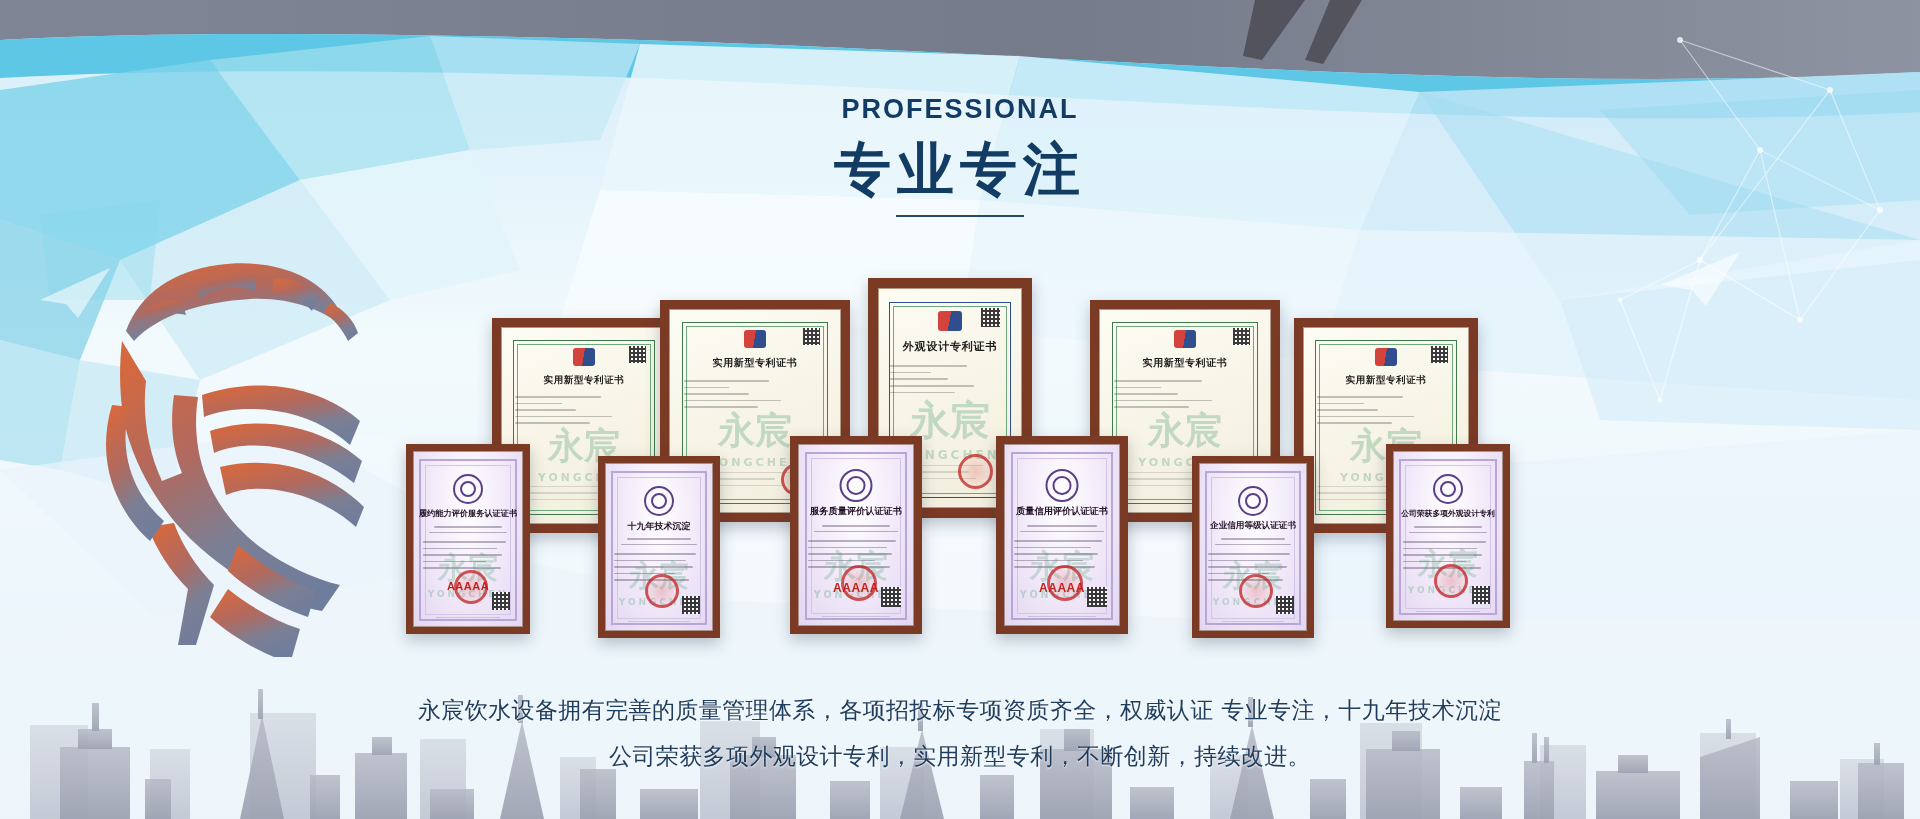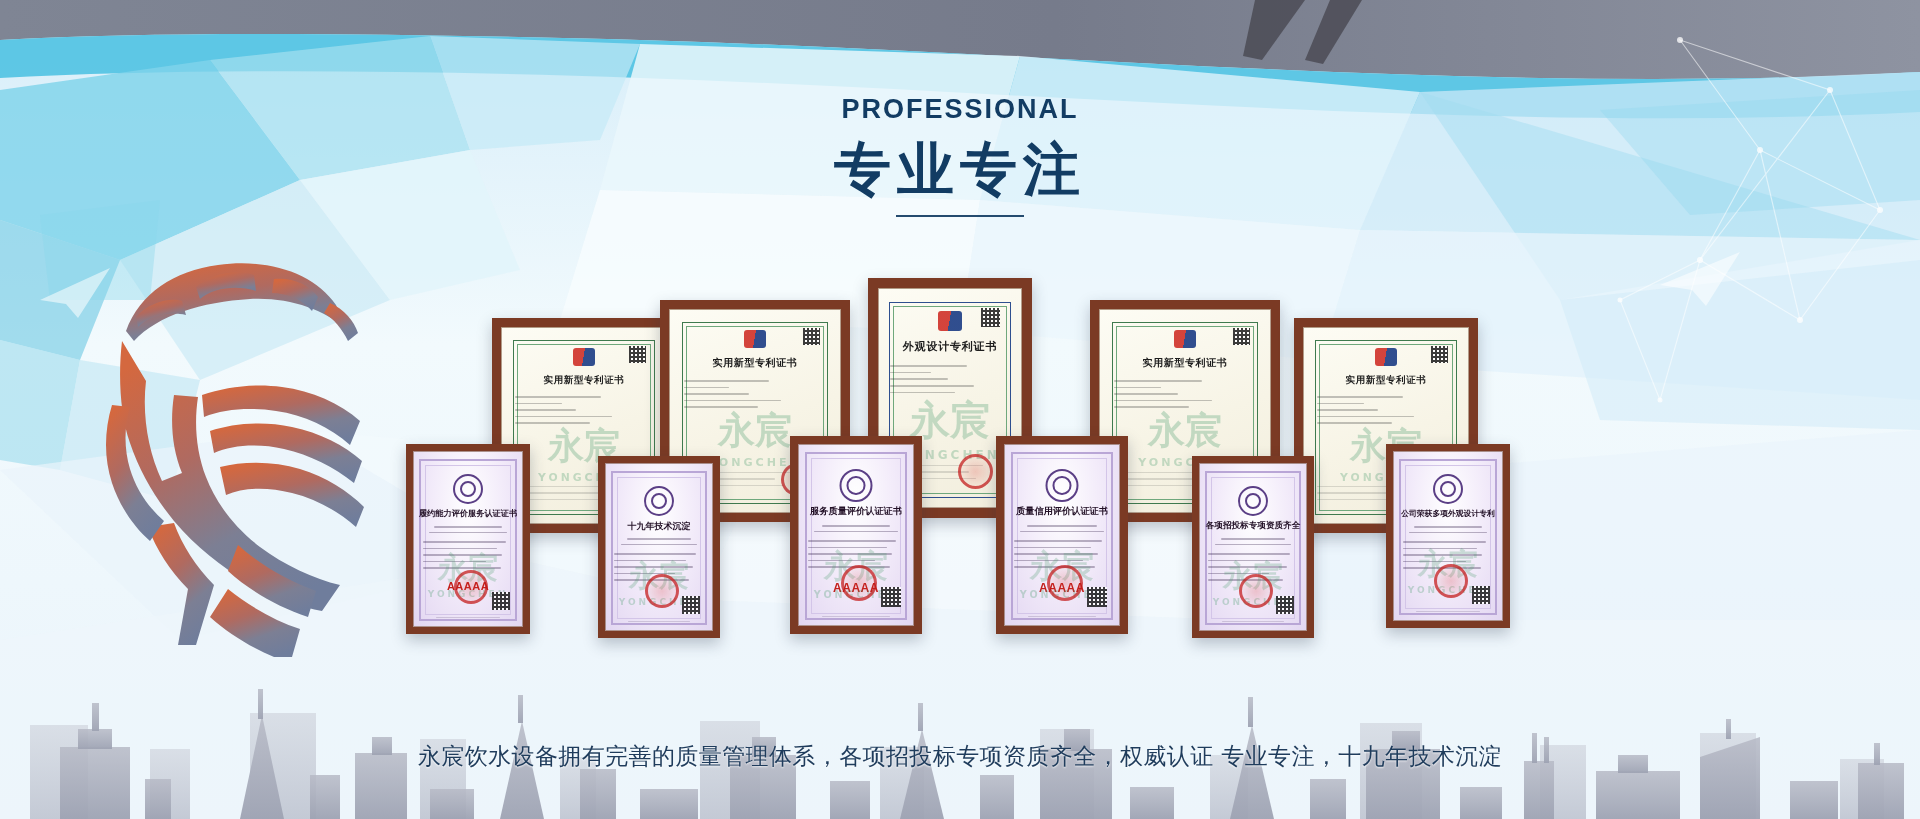--- a/index.html
+++ b/index.html
@@ -518,21 +518,21 @@
         <div class="cert-lines" style="bottom:8px;">
           <div class="ln" style="width:70%;margin:0 auto;height:1.3px;opacity:.5;"></div>
         </div>
       </div>
     </div>
 
     <div class="frame cert-purple" style="left:1192px;top:456px;width:122px;height:182px;border-width:7px;">
       <div class="inner">
         <div class="sheet-border"></div>
         <div class="cert-emblem emb-purple" style="top:22px;width:26px;height:26px;"></div>
-        <div class="cert-title" style="top:56px;font-size:8.6px;letter-spacing:0;">各项招投标专项资质齐全</div>
+        <div class="cert-title" style="top:56px;font-size:8.6px;letter-spacing:0;">企业信用等级认证证书</div>
         <div class="cert-lines" style="top:74px;">
           <div class="ln" style="width:72%;margin:0 auto 4px;height:1.6px;"></div>
           <div class="ln" style="width:86%;margin:0 auto 8px;height:1.6px;"></div>
           <div class="ln" style="width:92%;height:1.5px;"></div>
           <div class="ln" style="width:80%;height:1.5px;"></div>
           <div class="ln" style="width:88%;height:1.5px;"></div>
           <div class="ln" style="width:68%;height:1.5px;"></div>
           <div class="ln" style="width:84%;height:1.5px;"></div>
         </div>
         <div class="aaaaa" style="top:126px;font-size:11px;"></div>
@@ -654,15 +654,16 @@
       <polygon points="1700,190 1700,128 1760,108 1760,190"></polygon>
       <rect x="1726" y="90" width="5" height="20"></rect>
       <rect x="1790" y="152" width="48" height="38"></rect>
       <rect x="1858" y="134" width="46" height="56"></rect>
       <rect x="1874" y="114" width="6" height="22"></rect>
     </g>
   </svg>
 
   <div class="footer">
     <div class="foot-line">永宸饮水设备拥有完善的质量管理体系，各项招投标专项资质齐全，权威认证 专业专注，十九年技术沉淀</div>
+    <div class="foot-line">公司荣获多项外观设计专利，实用新型专利，不断创新，持续改进。</div>
   </div>
 
 </div>
 
 </body></html>

